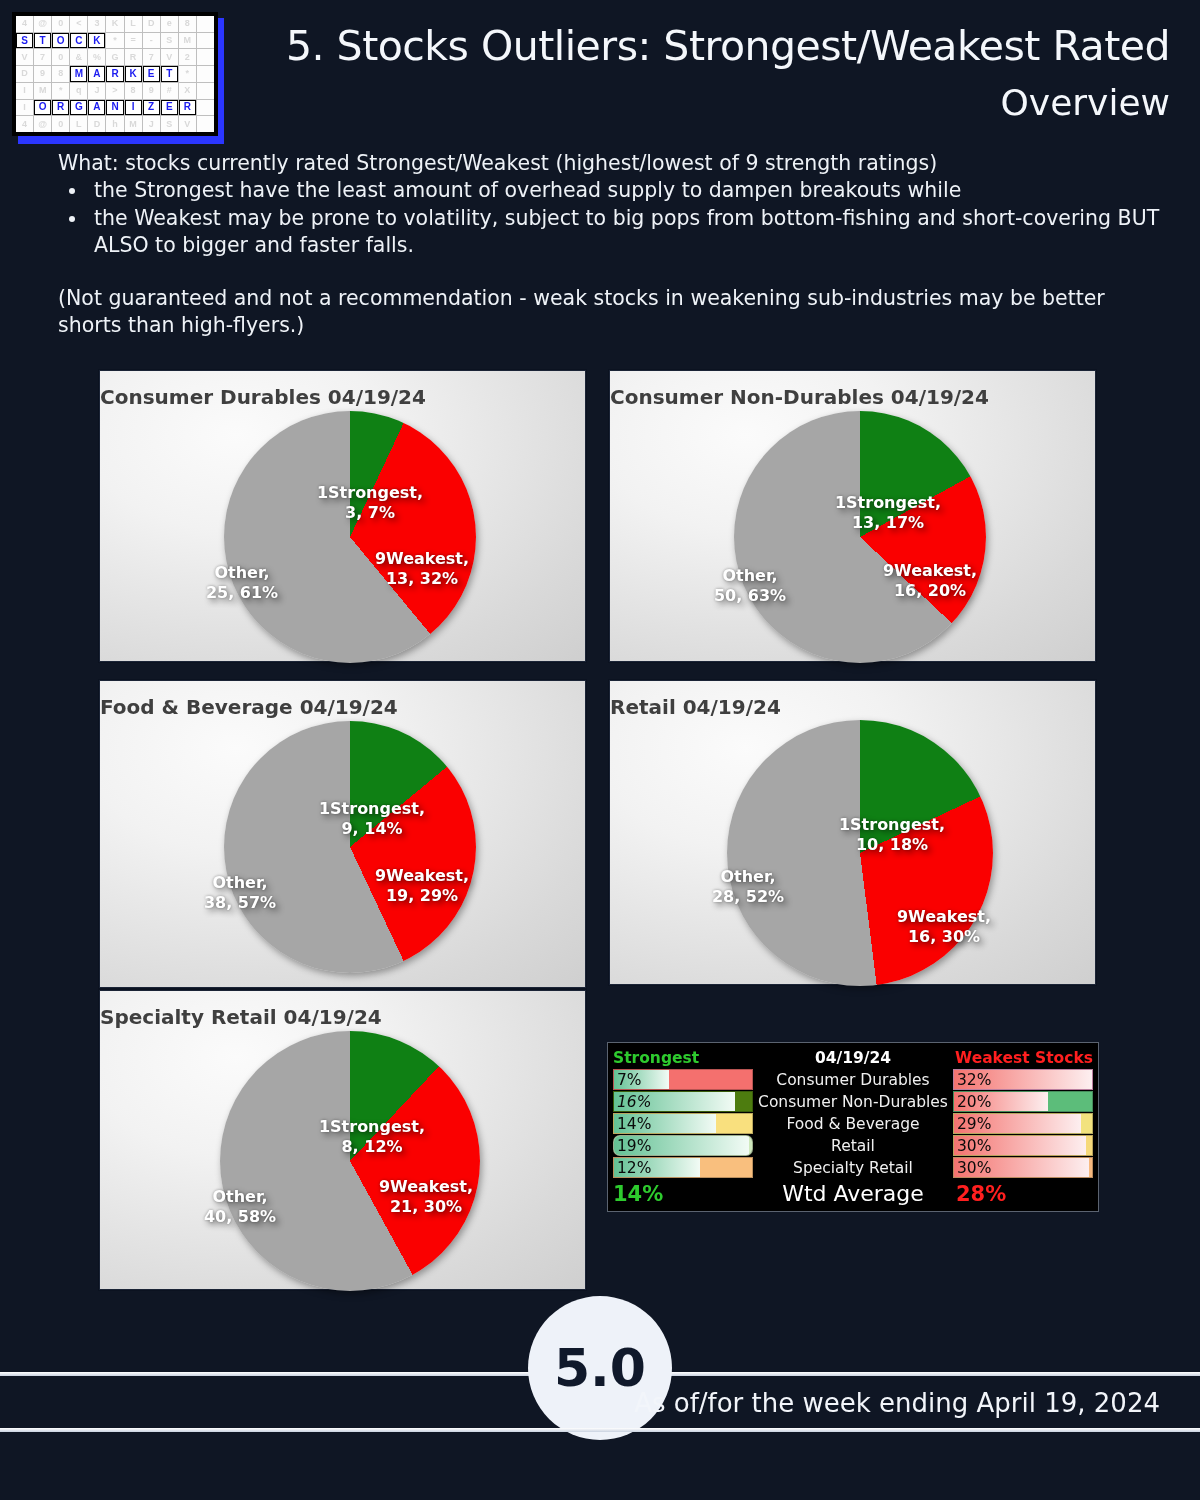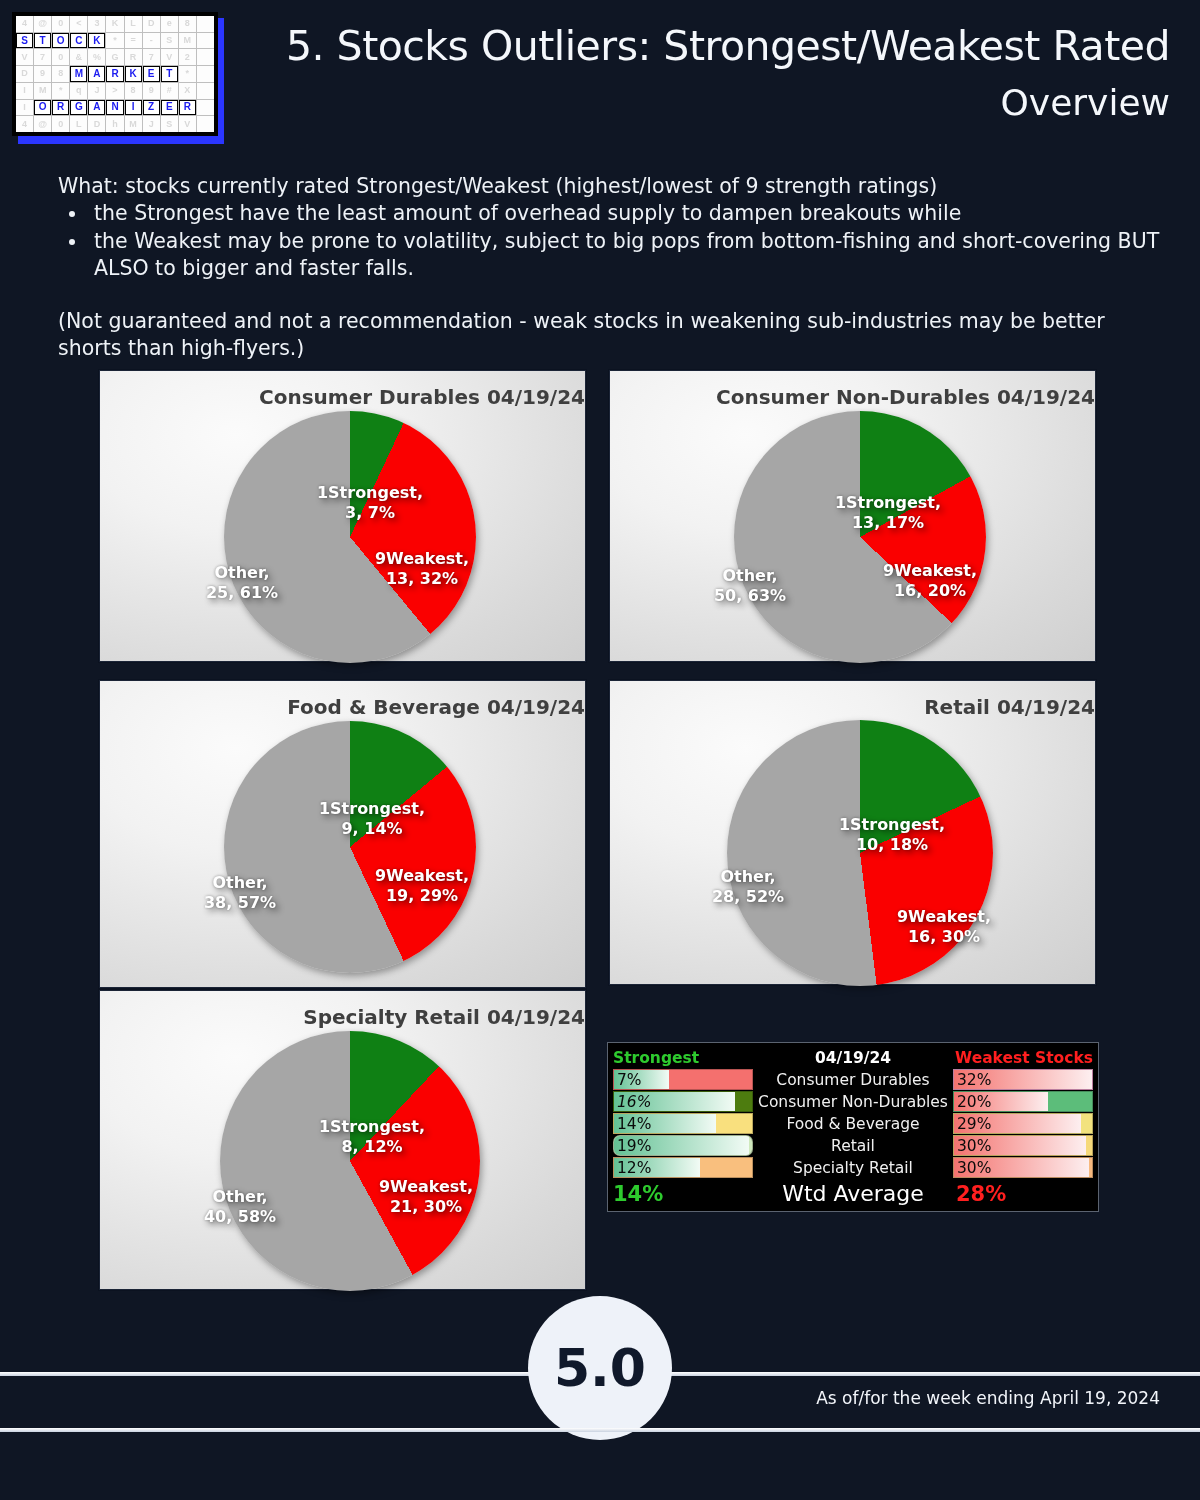--- a/index.html
+++ b/index.html
@@ -42,37 +42,36 @@
     text-align: right; color: #f4f7fb;
     font-size: 36px; font-weight: 400;
     font-family: "DejaVu Sans", sans-serif;
   }
 
   
   .body-text {
     position: absolute; left: 58px; top: 150px; width: 1110px;
     color: #eef2f7; font-size: 20.5px; line-height: 1.33;
     font-family: "DejaVu Sans", sans-serif;
-    margin-top: 23px;
   }
   .body-text .ln { white-space: nowrap; }
   .body-text ul { margin: 0 0 0 30px; padding: 0; list-style: disc; }
   .body-text li { margin: 0; padding-left: 6px; }
   .body-text .para { margin-top: 26px; white-space: normal; }
 
   
   .panel {
     position: absolute;
     background: radial-gradient(ellipse at 28% 22%, #fbfbfb 0%, #f2f2f2 30%, #d9d9d9 78%, #cfcfcf 100%);
     border: 1.5px solid #1b2436;
     box-shadow: 0 0 0 1px #0b1220;
   }
   .panel-title {
     position: absolute; top: 14px; left: 0; width: 100%;
-    text-align: right; color: #3f3f3f;
+    text-align: left; color: #3f3f3f;
     font-size: 20px; font-weight: bold;
     font-family: "DejaVu Sans", sans-serif;
   }
   .pie {
     position: absolute; border-radius: 50%;
     box-shadow: 2px 3px 7px rgba(0,0,0,0.35);
   }
   .lbl {
     position: absolute; color: #ffffff; font-weight: bold;
     font-size: 16px; line-height: 1.25; text-align: center;
@@ -117,21 +116,21 @@
           background: linear-gradient(#ffffff, #c9d2e0); }
   .badge {
     position: absolute; left: 528px; top: 1296px; width: 144px; height: 144px;
     border-radius: 50%; background: #eef2f9;
     display: flex; align-items: center; justify-content: center;
     color: #10192b; font-size: 52px; font-weight: bold;
     font-family: "DejaVu Sans", sans-serif;
   }
   .asof {
     position: absolute; right: 40px; top: 1388px;
-    color: #f2f5fa; font-size: 17px;
+    color: #f2f5fa; font-size: 26px;
     font-family: "DejaVu Sans", sans-serif;
   }
   .disclaimer {
     position: absolute; left: 0; top: 1444px; width: 1200px;
     text-align: center; color: #f2f5fa; font-size: 25px; font-style: italic;
     font-family: "DejaVu Sans", sans-serif;
   }
 </style>
 </head>
 <body>

